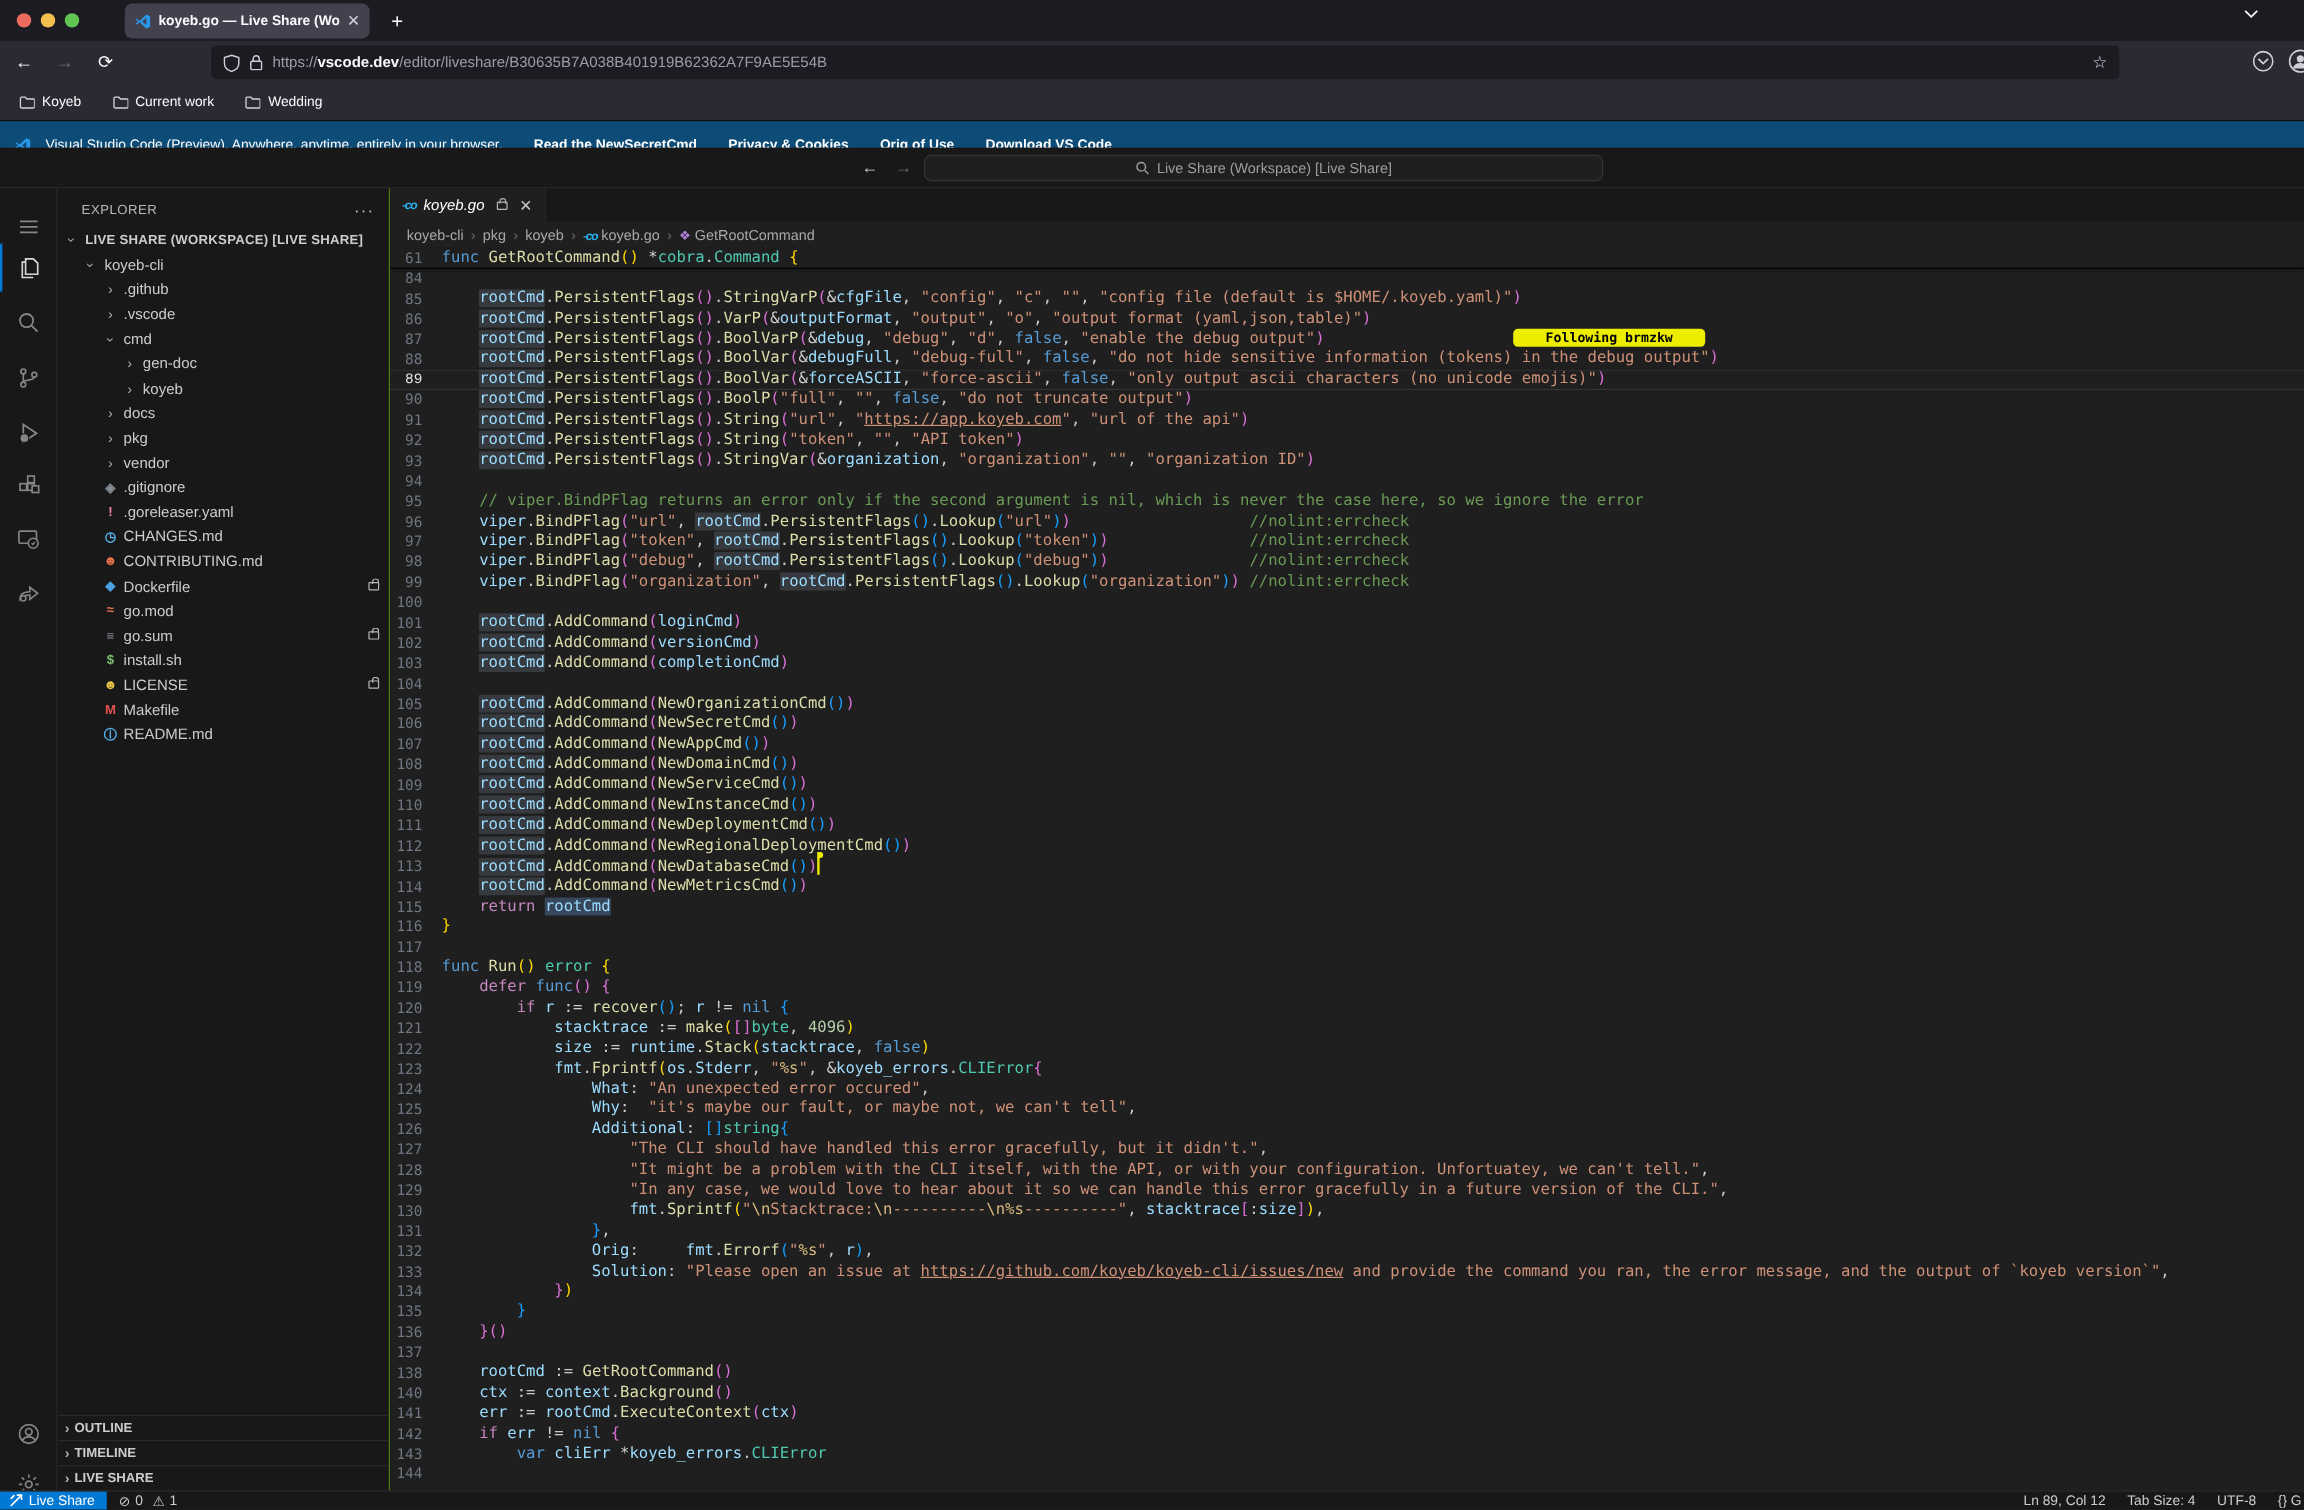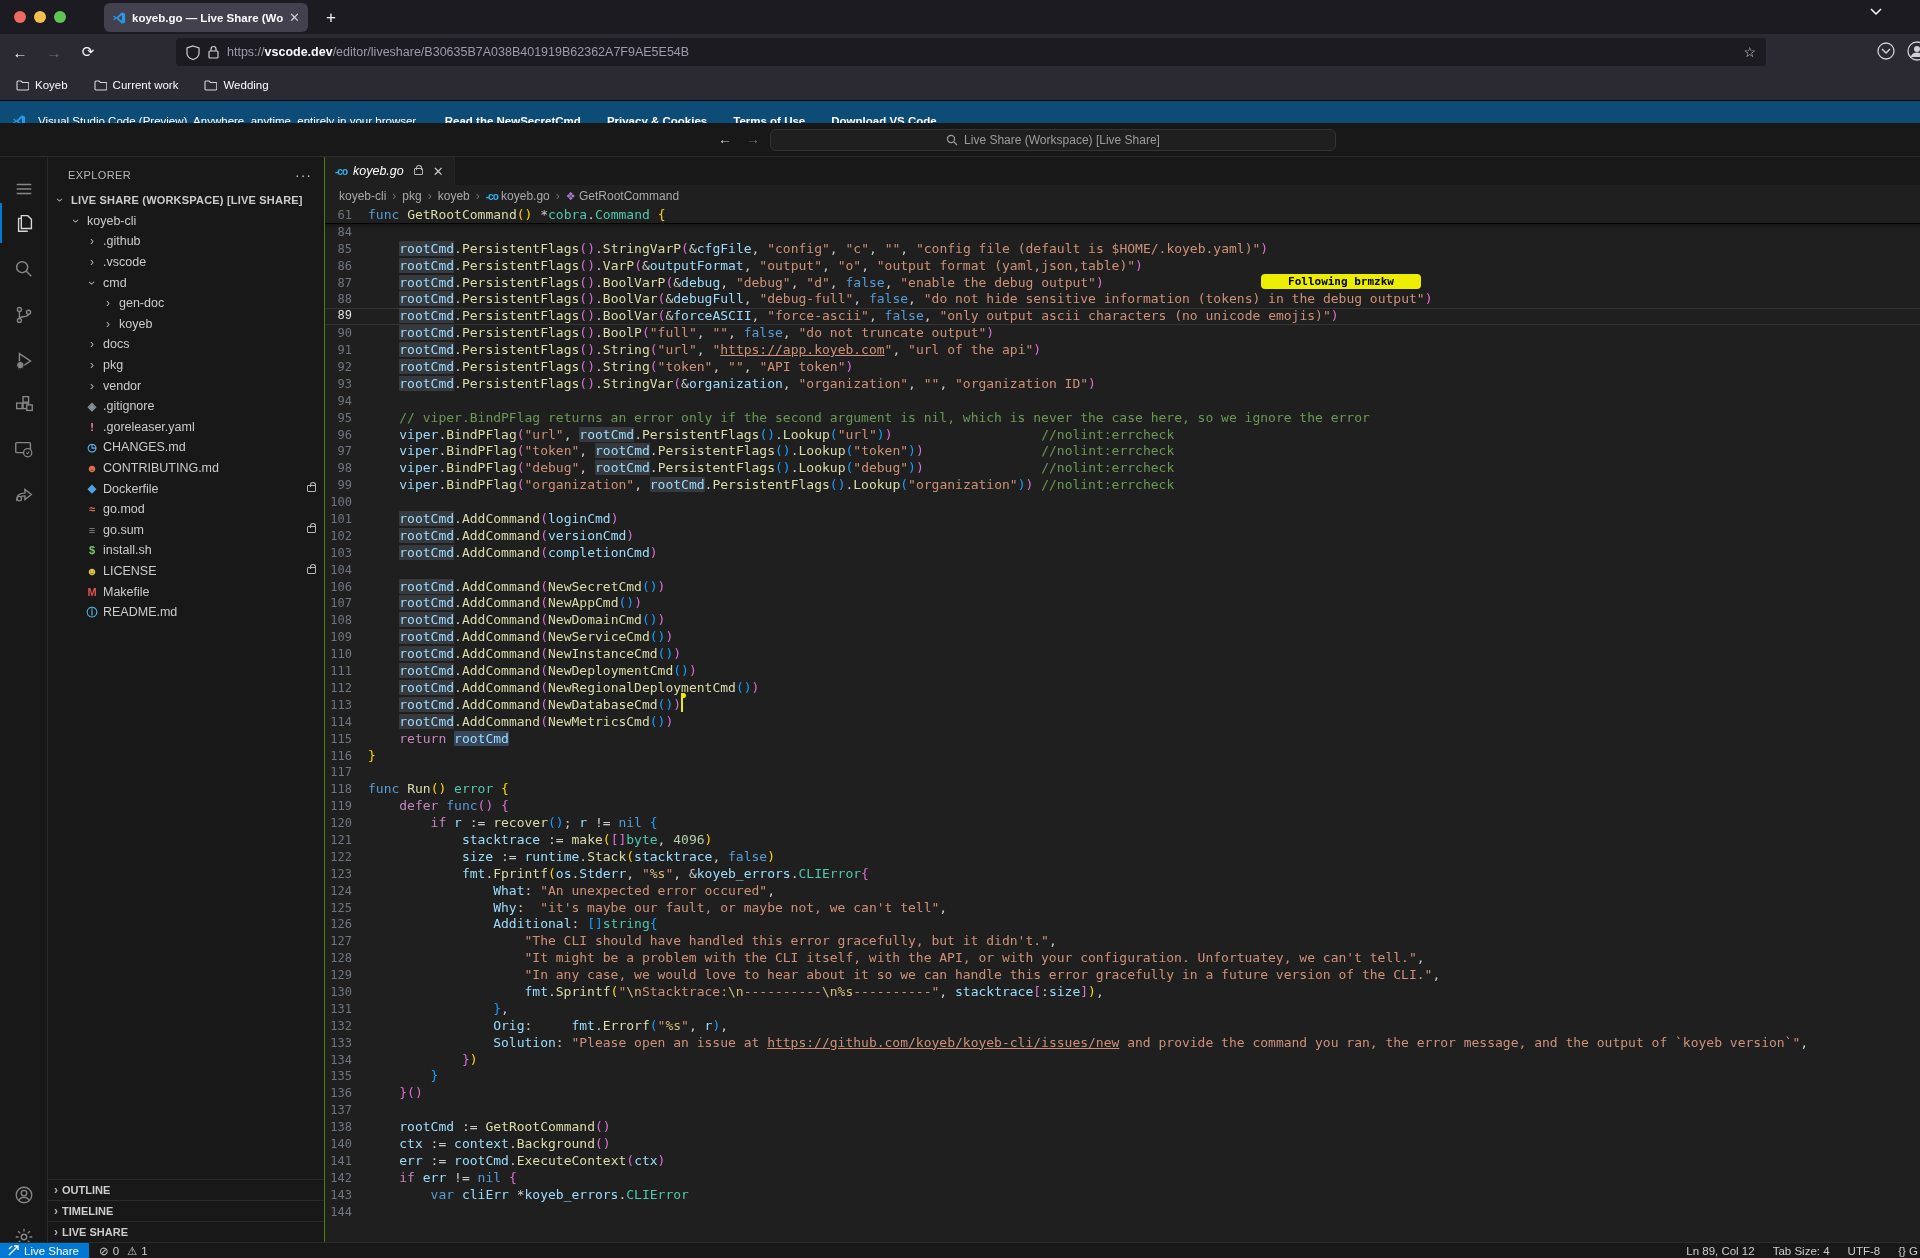--- a/index.html
+++ b/index.html
@@ -81,21 +81,21 @@
     font-size:11px; font-weight:bold; color:#cccccc; padding-left:6px; gap:4px; }
   .sb-sec .chev { color:#b0b0b0; font-size:12px; }
 
   
   .editor { flex:1; position:relative; background:#1f1f1f; overflow:hidden; }
   .tabbar { height:28px; background:#181818; display:flex; }
   .etab { height:28px; background:#1f1f1f; display:flex; align-items:center; padding:0 10px;
     gap:6px; color:#ffffff; font-size:12.5px; border-right:1px solid #252525; }
   .etab .name { font-style:italic; }
   .etab .x { color:#c5c5c5; font-size:13px; margin-left:4px; }
-  .goico { color:#29b6f6; font-weight:bold; font-size:10px; letter-spacing:-1px; }
+  .goico { color:#29b6f6; font-weight:bold; font-style:italic; font-size:10px; letter-spacing:-1px; }
   .crumbs { height:22px; display:flex; align-items:center; font-size:12px; color:#a9a9a9;
     padding-left:14px; gap:6px; white-space:nowrap; }
   .crumbs .sep { color:#6e6e6e; }
   .crumbs .mico { color:#b180d7; font-size:11px; }
 
   .codewrap { position:absolute; top:50px; left:0; right:0; bottom:0;
     font-family:"DejaVu Sans Mono", monospace; font-size:13px; }
   .cl { height:16.9px; line-height:16.9px; display:flex; white-space:pre; }
   .cl .ln { width:43px; flex:none; text-align:right; padding-right:16px; color:#6e7681; font-size:12px; }
   .cl.cur .ln { color:#e5e5e5;font-family:Liberation Mono, monospace; }
@@ -203,21 +203,21 @@
     </span>
   </div>
 
   <div class="banner">
     <svg viewBox="0 0 24 24" width="14" height="14">
         <path fill="#2998e8" d="M17 2 L7.5 11 L3.5 8 L1.5 9 L5.5 12 L1.5 15 L3.5 16 L7.5 13 L17 22 L22.5 19.5 V4.5 Z M17 7 V17 L11 12 Z"></path>
       </svg>
     <span class="msg" style="margin-left:-14px">Visual Studio Code (Preview). Anywhere, anytime, entirely in your browser.</span>
     <a href="#">Read the NewSecretCmd</a>
     <a href="#">Privacy &amp; Cookies</a>
-    <a href="#">Terms of Use</a>
+    <a href="#">Orig of Use</a>
     <a href="#">Download VS Code</a>
   </div>
 
   <div class="vtitle">
     <span class="hist">
       <span>←</span>
       <span style="color:#6b6b6b">→</span>
     </span>
     <div class="cmdcenter">
       <svg width="12" height="12" viewBox="0 0 12 12">
@@ -444,20 +444,21 @@
             <div class="cl"><span class="ln">95</span><span class="lc"><span class="tab4"></span><span class="tk-c">// viper.BindPFlag returns an error only if the second argument is nil, which is never the case here, so we ignore the error</span></span></div>
             <div class="cl"><span class="ln">96</span><span class="lc"><span class="tab4"></span><span class="tk-v">viper</span><span class="tk-p">.</span><span class="tk-fn">BindPFlag</span><span class="tk-b2">(</span><span class="tk-s">"url"</span><span class="tk-p">, </span><span class="tk-hl">rootCmd</span><span class="tk-p">.</span><span class="tk-fn">PersistentFlags</span><span class="tk-b3">()</span><span class="tk-p">.</span><span class="tk-fn">Lookup</span><span class="tk-b3">(</span><span class="tk-s">"url"</span><span class="tk-b3">)</span><span class="tk-b2">)</span><span class="tk-p">                   </span><span class="tk-c">//nolint:errcheck</span></span></div>
             <div class="cl"><span class="ln">97</span><span class="lc"><span class="tab4"></span><span class="tk-v">viper</span><span class="tk-p">.</span><span class="tk-fn">BindPFlag</span><span class="tk-b2">(</span><span class="tk-s">"token"</span><span class="tk-p">, </span><span class="tk-hl">rootCmd</span><span class="tk-p">.</span><span class="tk-fn">PersistentFlags</span><span class="tk-b3">()</span><span class="tk-p">.</span><span class="tk-fn">Lookup</span><span class="tk-b3">(</span><span class="tk-s">"token"</span><span class="tk-b3">)</span><span class="tk-b2">)</span><span class="tk-p">               </span><span class="tk-c">//nolint:errcheck</span></span></div>
             <div class="cl"><span class="ln">98</span><span class="lc"><span class="tab4"></span><span class="tk-v">viper</span><span class="tk-p">.</span><span class="tk-fn">BindPFlag</span><span class="tk-b2">(</span><span class="tk-s">"debug"</span><span class="tk-p">, </span><span class="tk-hl">rootCmd</span><span class="tk-p">.</span><span class="tk-fn">PersistentFlags</span><span class="tk-b3">()</span><span class="tk-p">.</span><span class="tk-fn">Lookup</span><span class="tk-b3">(</span><span class="tk-s">"debug"</span><span class="tk-b3">)</span><span class="tk-b2">)</span><span class="tk-p">               </span><span class="tk-c">//nolint:errcheck</span></span></div>
             <div class="cl"><span class="ln">99</span><span class="lc"><span class="tab4"></span><span class="tk-v">viper</span><span class="tk-p">.</span><span class="tk-fn">BindPFlag</span><span class="tk-b2">(</span><span class="tk-s">"organization"</span><span class="tk-p">, </span><span class="tk-hl">rootCmd</span><span class="tk-p">.</span><span class="tk-fn">PersistentFlags</span><span class="tk-b3">()</span><span class="tk-p">.</span><span class="tk-fn">Lookup</span><span class="tk-b3">(</span><span class="tk-s">"organization"</span><span class="tk-b3">)</span><span class="tk-b2">)</span><span class="tk-p"> </span><span class="tk-c">//nolint:errcheck</span></span></div>
             <div class="cl"><span class="ln">100</span><span class="lc"></span></div>
             <div class="cl"><span class="ln">101</span><span class="lc"><span class="tab4"></span><span class="tk-hl">rootCmd</span><span class="tk-p">.</span><span class="tk-fn">AddCommand</span><span class="tk-b2">(</span><span class="tk-v">loginCmd</span><span class="tk-b2">)</span></span></div>
             <div class="cl"><span class="ln">102</span><span class="lc"><span class="tab4"></span><span class="tk-hl">rootCmd</span><span class="tk-p">.</span><span class="tk-fn">AddCommand</span><span class="tk-b2">(</span><span class="tk-v">versionCmd</span><span class="tk-b2">)</span></span></div>
             <div class="cl"><span class="ln">103</span><span class="lc"><span class="tab4"></span><span class="tk-hl">rootCmd</span><span class="tk-p">.</span><span class="tk-fn">AddCommand</span><span class="tk-b2">(</span><span class="tk-v">completionCmd</span><span class="tk-b2">)</span></span></div>
             <div class="cl"><span class="ln">104</span><span class="lc"></span></div>
+            <div class="cl"><span class="ln">105</span><span class="lc"><span class="tab4"></span><span class="tk-hl">rootCmd</span><span class="tk-p">.</span><span class="tk-fn">AddCommand</span><span class="tk-b2">(</span><span class="tk-fn">NewOrganizationCmd</span><span class="tk-b3">()</span><span class="tk-b2">)</span></span></div>
             <div class="cl"><span class="ln">106</span><span class="lc"><span class="tab4"></span><span class="tk-hl">rootCmd</span><span class="tk-p">.</span><span class="tk-fn">AddCommand</span><span class="tk-b2">(</span><span class="tk-fn">NewSecretCmd</span><span class="tk-b3">()</span><span class="tk-b2">)</span></span></div>
             <div class="cl"><span class="ln">107</span><span class="lc"><span class="tab4"></span><span class="tk-hl">rootCmd</span><span class="tk-p">.</span><span class="tk-fn">AddCommand</span><span class="tk-b2">(</span><span class="tk-fn">NewAppCmd</span><span class="tk-b3">()</span><span class="tk-b2">)</span></span></div>
             <div class="cl"><span class="ln">108</span><span class="lc"><span class="tab4"></span><span class="tk-hl">rootCmd</span><span class="tk-p">.</span><span class="tk-fn">AddCommand</span><span class="tk-b2">(</span><span class="tk-fn">NewDomainCmd</span><span class="tk-b3">()</span><span class="tk-b2">)</span></span></div>
             <div class="cl"><span class="ln">109</span><span class="lc"><span class="tab4"></span><span class="tk-hl">rootCmd</span><span class="tk-p">.</span><span class="tk-fn">AddCommand</span><span class="tk-b2">(</span><span class="tk-fn">NewServiceCmd</span><span class="tk-b3">()</span><span class="tk-b2">)</span></span></div>
             <div class="cl"><span class="ln">110</span><span class="lc"><span class="tab4"></span><span class="tk-hl">rootCmd</span><span class="tk-p">.</span><span class="tk-fn">AddCommand</span><span class="tk-b2">(</span><span class="tk-fn">NewInstanceCmd</span><span class="tk-b3">()</span><span class="tk-b2">)</span></span></div>
             <div class="cl"><span class="ln">111</span><span class="lc"><span class="tab4"></span><span class="tk-hl">rootCmd</span><span class="tk-p">.</span><span class="tk-fn">AddCommand</span><span class="tk-b2">(</span><span class="tk-fn">NewDeploymentCmd</span><span class="tk-b3">()</span><span class="tk-b2">)</span></span></div>
             <div class="cl"><span class="ln">112</span><span class="lc"><span class="tab4"></span><span class="tk-hl">rootCmd</span><span class="tk-p">.</span><span class="tk-fn">AddCommand</span><span class="tk-b2">(</span><span class="tk-fn">NewRegionalDeploymentCmd</span><span class="tk-b3">()</span><span class="tk-b2">)</span></span></div>
             <div class="cl"><span class="ln">113</span><span class="lc"><span class="tab4"></span><span class="tk-hl">rootCmd</span><span class="tk-p">.</span><span class="tk-fn">AddCommand</span><span class="tk-b2">(</span><span class="tk-fn">NewDatabaseCmd</span><span class="tk-b3">()</span><span class="tk-b2">)</span><span class="rcursor"></span></span></div>
             <div class="cl"><span class="ln">114</span><span class="lc"><span class="tab4"></span><span class="tk-hl">rootCmd</span><span class="tk-p">.</span><span class="tk-fn">AddCommand</span><span class="tk-b2">(</span><span class="tk-fn">NewMetricsCmd</span><span class="tk-b3">()</span><span class="tk-b2">)</span></span></div>
             <div class="cl"><span class="ln">115</span><span class="lc"><span class="tab4"></span><span class="tk-kc">return </span><span class="tk-sel">rootCmd</span></span></div>

